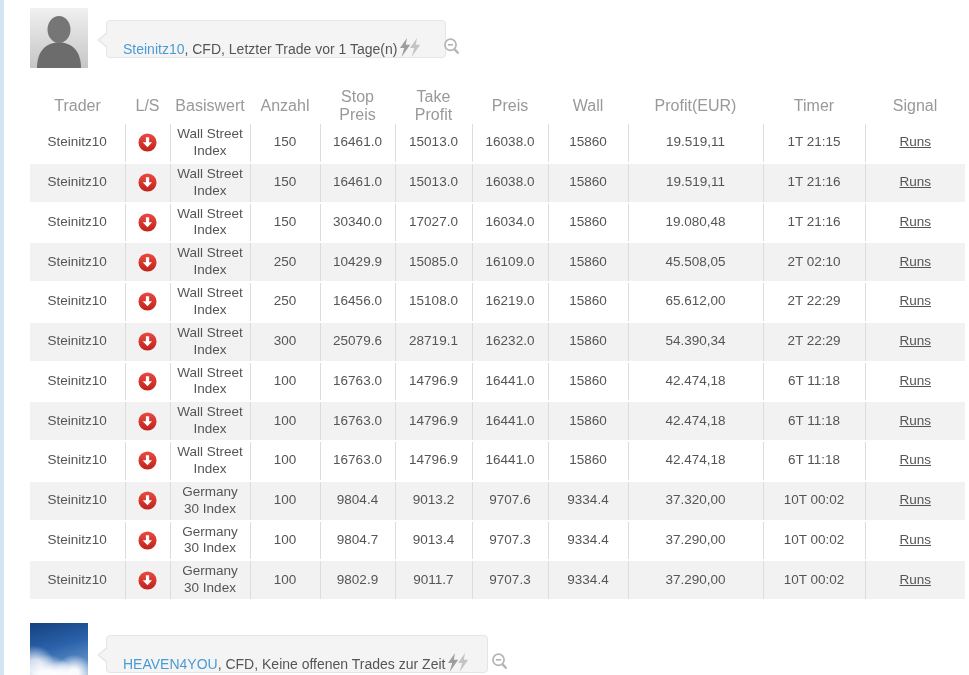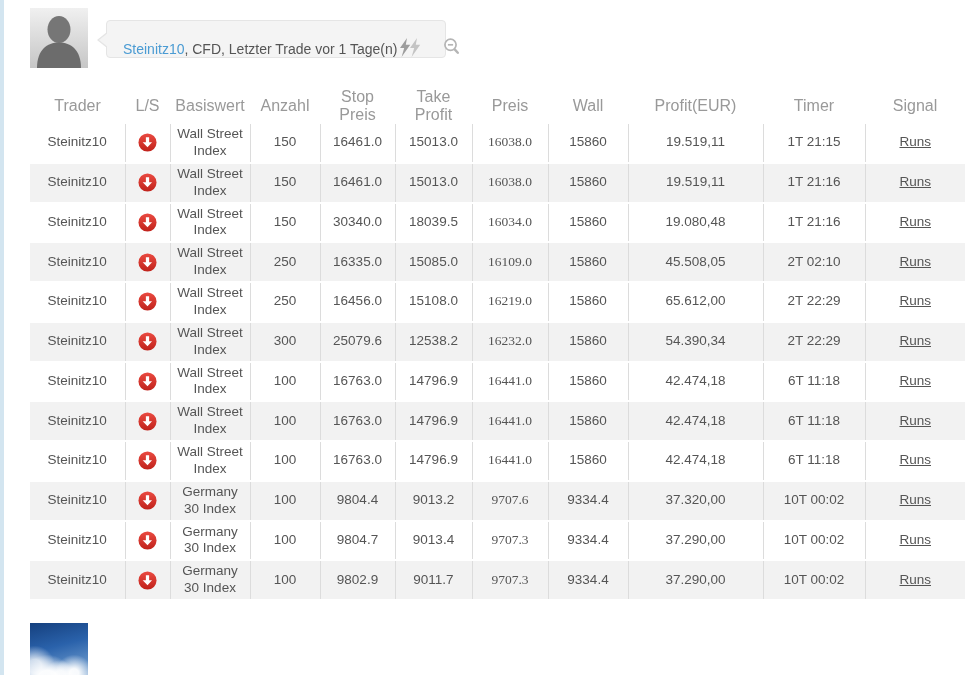--- a/index.html
+++ b/index.html
@@ -58,21 +58,21 @@
   }
   table.trades tbody tr{height:38px;border-bottom:2px solid #fff;}
   table.trades tbody tr:nth-child(even){background:#f2f2f2;}
   table.trades td{
     text-align:center;font-size:13.5px;color:#555;line-height:1.25;
     border-right:1px solid #dcdcdc;padding:2px 4px;
   }
   table.trades td:last-child{border-right:none;text-decoration:underline;}
   .c-red{color:#dd4f44;}
   .c-green{color:#9aab38;margin-left:29px;}
-  .c-blue{color:#56a0d3;font-family:Liberation Serif, serif;}
+  .c-blue{color:#56a0d3;}
   .ls-icon{display:inline-block;vertical-align:middle;}
 </style>
 </head>
 <body>
 
 <div class="left-strip"></div>
 
 <div class="feed feed-top">
   <div class="avatar">
     <svg width="58" height="60" viewBox="0 0 58 60">
@@ -189,42 +189,42 @@
                 <stop offset="0" stop-color="#ea4a41"></stop>
                 <stop offset="1" stop-color="#c0221b"></stop>
               </linearGradient>
             </defs>
             <circle cx="10" cy="10" r="9.5" fill="url(#lsg)"></circle>
             <path d="M8.3 4.6 h3.4 v5.1 h3.1 L10 15 4.9 9.7 h3.4 z" fill="#ffffff"></path>
           </svg></td>
         <td>Wall Street Index</td>
         <td>150</td>
         <td class="c-red">30340.0</td>
-        <td class="c-green">18039.5</td>
+        <td class="c-green">17027.0</td>
         <td class="c-blue">16034.0</td>
         <td>15860</td>
         <td class="c-green">19.080,48</td>
         <td>1T 21:16</td>
         <td class="c-green">Runs</td>
       </tr>
       <tr>
         <td>Steinitz10</td>
         <td><svg class="ls-icon" width="19" height="19" viewBox="0 0 20 20">
             <defs>
               <linearGradient id="lsg" x1="0" y1="0" x2="0" y2="1">
                 <stop offset="0" stop-color="#ea4a41"></stop>
                 <stop offset="1" stop-color="#c0221b"></stop>
               </linearGradient>
             </defs>
             <circle cx="10" cy="10" r="9.5" fill="url(#lsg)"></circle>
             <path d="M8.3 4.6 h3.4 v5.1 h3.1 L10 15 4.9 9.7 h3.4 z" fill="#ffffff"></path>
           </svg></td>
         <td>Wall Street Index</td>
         <td>250</td>
-        <td class="c-red">16335.0</td>
+        <td class="c-red">10429.9</td>
         <td class="c-green">15085.0</td>
         <td class="c-blue">16109.0</td>
         <td>15860</td>
         <td class="c-green">45.508,05</td>
         <td>2T 02:10</td>
         <td class="c-green">Runs</td>
       </tr>
       <tr>
         <td>Steinitz10</td>
         <td><svg class="ls-icon" width="19" height="19" viewBox="0 0 20 20">
@@ -255,21 +255,21 @@
                 <stop offset="0" stop-color="#ea4a41"></stop>
                 <stop offset="1" stop-color="#c0221b"></stop>
               </linearGradient>
             </defs>
             <circle cx="10" cy="10" r="9.5" fill="url(#lsg)"></circle>
             <path d="M8.3 4.6 h3.4 v5.1 h3.1 L10 15 4.9 9.7 h3.4 z" fill="#ffffff"></path>
           </svg></td>
         <td>Wall Street Index</td>
         <td>300</td>
         <td class="c-red">25079.6</td>
-        <td class="c-green">12538.2</td>
+        <td class="c-green">28719.1</td>
         <td class="c-blue">16232.0</td>
         <td>15860</td>
         <td class="c-green">54.390,34</td>
         <td>2T 22:29</td>
         <td class="c-green">Runs</td>
       </tr>
       <tr>
         <td>Steinitz10</td>
         <td><svg class="ls-icon" width="19" height="19" viewBox="0 0 20 20">
             <defs>
@@ -399,13 +399,31 @@
         <td>9334.4</td>
         <td class="c-green">37.290,00</td>
         <td>10T 00:02</td>
         <td class="c-green">Runs</td>
       </tr>
     </tbody>
 </table>
 
 <div class="feed feed-bottom">
   <div class="avatar avatar-sky"></div>
+  <div class="bubble bubble-2">
+    <span class="bubble-text"><a class="trader-link">HEAVEN4YOU</a><span>, CFD, Keine offenen Trades zur Zeit</span></span>
+    <span class="bubble-icons">
+      <span class="icon-btn">
+        <svg width="27" height="19" viewBox="0 0 27 19">
+          <path d="M10 0 L3 10 h4.2 L4.6 19 l8.6 -12.2 h-4.4 z" fill="#9d9d9d"></path>
+          <path d="M20 0 L13 10 h4.2 L14.6 19 l8.6 -12.2 h-4.4 z" fill="#c4c4c4"></path>
+        </svg>
+      </span>
+      <span class="icon-btn">
+        <svg width="20" height="20" viewBox="0 0 20 20">
+          <circle cx="8.5" cy="7.8" r="5.6" fill="none" stroke="#b5b5b5" stroke-width="1.7"></circle>
+          <line x1="5.9" y1="7.8" x2="11.1" y2="7.8" stroke="#b5b5b5" stroke-width="1.7"></line>
+          <line x1="12.7" y1="12.4" x2="15.8" y2="15.8" stroke="#b5b5b5" stroke-width="2.4" stroke-linecap="round"></line>
+        </svg>
+      </span>
+    </span>
+  </div>
 </div>
 
 </body></html>

